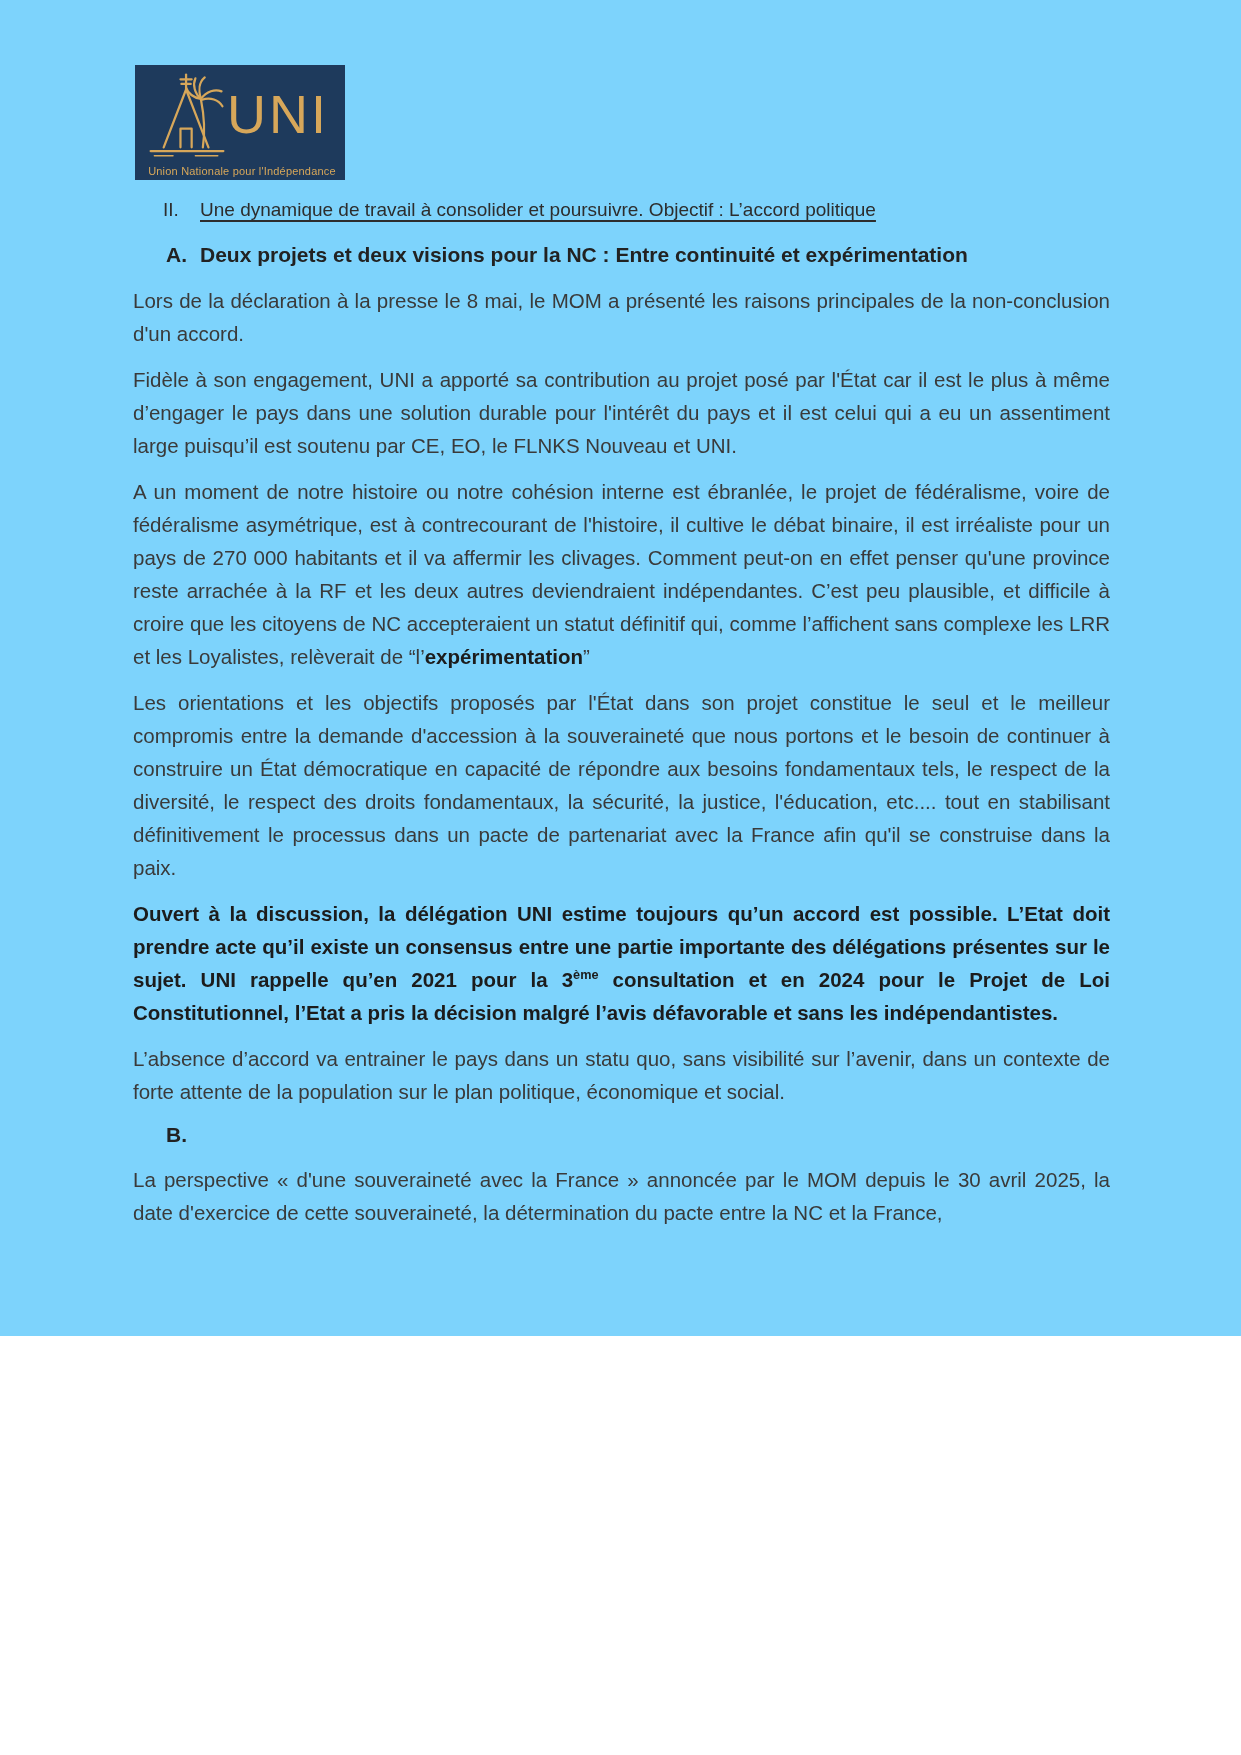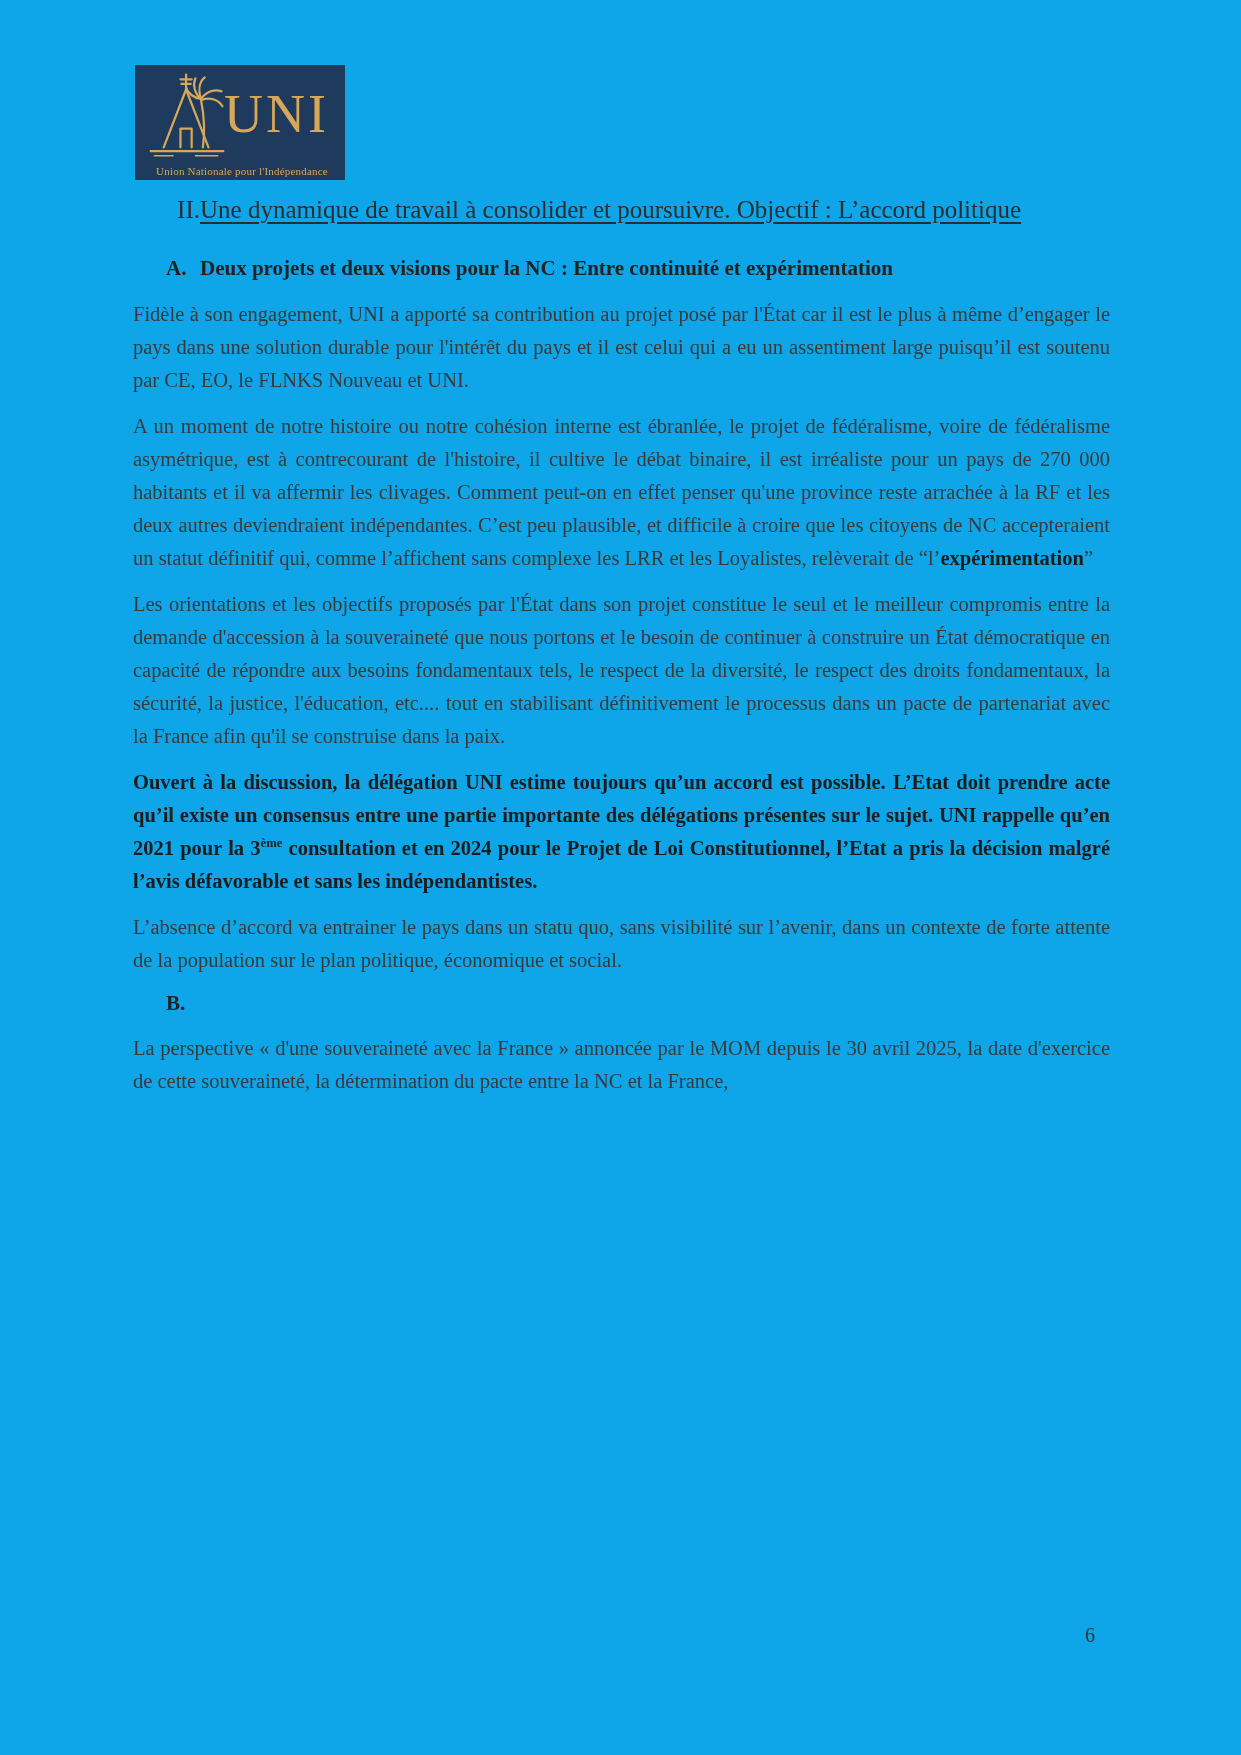--- a/index.html
+++ b/index.html
@@ -6,23 +6,23 @@
     --navy:#1e3a5c;
     --gold:#d7a75a;
     --ink:#3a3a3a;
     --ink-strong:#1c1c1c;
   }
   *{box-sizing:border-box;}
   html,body{margin:0;padding:0;background:#ffffff;}
   .page{
     position:relative;
     width:1241px;
-    height:1755px;
-    background:#0ea5e9;
-    font-family:Liberation Serif, serif;
+    height:1336px;
+    background:#7dd3fc;
+    font-family:Liberation Sans, sans-serif;
     color:var(--ink);
     overflow:hidden;
   }
   .content{
     padding:65px 131px 0 133px;
   }
   
   .logo-box{
     position:relative;
     width:210px;
@@ -49,25 +49,24 @@
     left:4px;right:0;bottom:3px;
     text-align:center;
     font-size:11px;
     letter-spacing:.2px;
     color:var(--gold);
     white-space:nowrap;
   }
   
   .h2-row{
     display:flex;
-    margin:14px 0 32px 30px;
-    font-size:25px;
+    margin:14px 0 18px 30px;
+    font-size:19px;
     line-height:27px;
     color:#2d2d2d;
-    text-align:right;
   }
   .h2-row .marker{width:37px;flex:0 0 auto;}
   .h2-row .title{
     text-decoration:underline;
     text-underline-offset:4px;
     text-decoration-thickness:1.5px;
   }
   .ha-row{
     display:flex;
     margin:0 0 16px 33px;
@@ -144,20 +143,21 @@
     <div class="h2-row">
       <span class="marker">II.</span>
       <span class="title">Une dynamique de travail à consolider et poursuivre. Objectif : L’accord politique</span>
     </div>
 
     <div class="ha-row">
       <span class="marker">A.</span>
       <span class="title">Deux projets et deux visions pour la NC : Entre continuité et expérimentation</span>
     </div>
 
+    <p class="body-par">Lors de la déclaration à la presse le 8 mai, le MOM a présenté les raisons principales de la non-conclusion d'un accord.</p>
 
     <p class="body-par">Fidèle à son engagement, UNI a apporté sa contribution au projet posé par l'État car il est le plus à même d’engager le pays dans une solution durable pour l'intérêt du pays et il est celui qui a eu un assentiment large puisqu’il est soutenu par CE, EO, le FLNKS Nouveau et UNI.</p>
 
 
     <p class="body-par"><span>A un moment de notre histoire ou notre cohésion interne est ébranlée, le projet de fédéralisme, voire de fédéralisme asymétrique, est à contrecourant de l'histoire, il cultive le débat binaire, il est irréaliste pour un pays de 270 000 habitants et il va affermir les clivages. Comment peut-on en effet penser qu'une province reste arrachée à la RF et les deux autres deviendraient indépendantes. C’est peu plausible, et difficile à croire que les citoyens de NC accepteraient un statut définitif qui, comme l’affichent sans complexe les LRR et les Loyalistes, relèverait de “l’</span><span class="seg-bold">expérimentation</span><span>”</span></p>
 
 
     <p class="body-par">Les orientations et les objectifs proposés par l'État dans son projet constitue le seul et le meilleur compromis entre la demande d'accession à la souveraineté que nous portons et le besoin de continuer à construire un État démocratique en capacité de répondre aux besoins fondamentaux tels, le respect de la diversité, le respect des droits fondamentaux, la sécurité, la justice, l'éducation, etc.... tout en stabilisant définitivement le processus dans un pacte de partenariat avec la France afin qu'il se construise dans la paix.</p>
 
     <p class="body-par bold"><span>Ouvert à la discussion, la délégation UNI estime toujours qu’un accord est possible. L’Etat doit prendre acte qu’il existe un consensus entre une partie importante des délégations présentes sur le sujet. UNI rappelle qu’en 2021 pour la 3</span><sup>ème</sup><span> consultation et en 2024 pour le Projet de Loi Constitutionnel, l’Etat a pris la décision malgré l’avis défavorable et sans les indépendantistes.</span></p>

